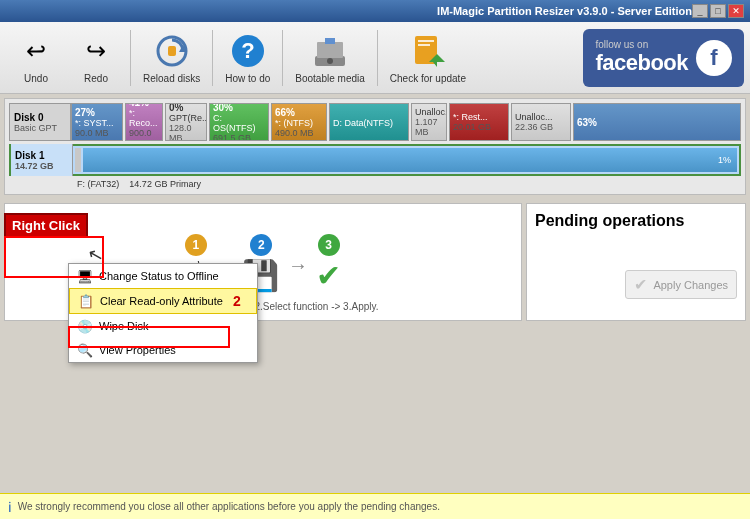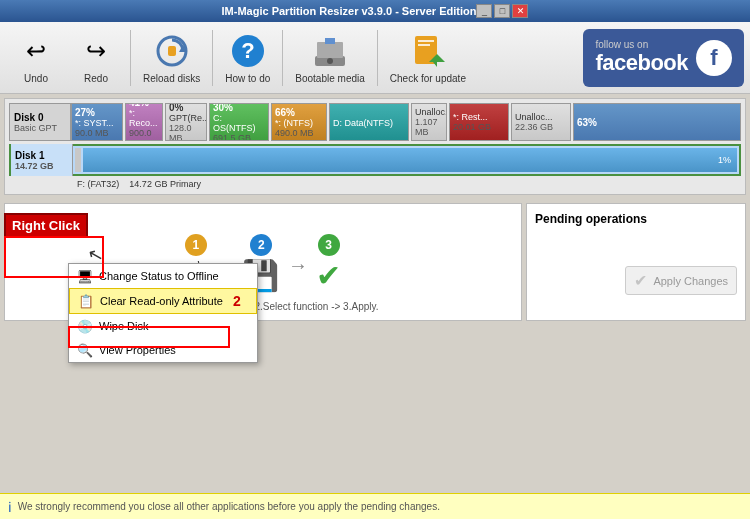--- a/index.html
+++ b/index.html
@@ -11,21 +11,21 @@
       height: 519px;
       overflow: hidden;
     }
     
     .titlebar {
       background: linear-gradient(to bottom, #4a7ab5, #2a5490);
       color: white;
       padding: 3px 6px;
       display: flex;
       align-items: center;
-      justify-content: center;
+      justify-content: flex-end;
       height: 22px;
     }
     .titlebar-title {
       font-size: 11px;
       font-weight: bold;
     }
     .titlebar-controls {
       display: flex;
       gap: 2px;
     }
@@ -302,21 +302,21 @@
       text-align: center;
     }
     .pending-box {
       width: 220px;
       background: white;
       border: 1px solid #bbb;
       padding: 8px;
     }
     .pending-title {
       font-weight: bold;
-      font-size: 12px;
+      font-size: 16px;
       margin-bottom: 8px;
     }
     .apply-btn {
       display: flex;
       align-items: center;
       gap: 6px;
       color: #999;
       padding: 4px 8px;
       border: 1px solid #ccc;
       border-radius: 3px;

